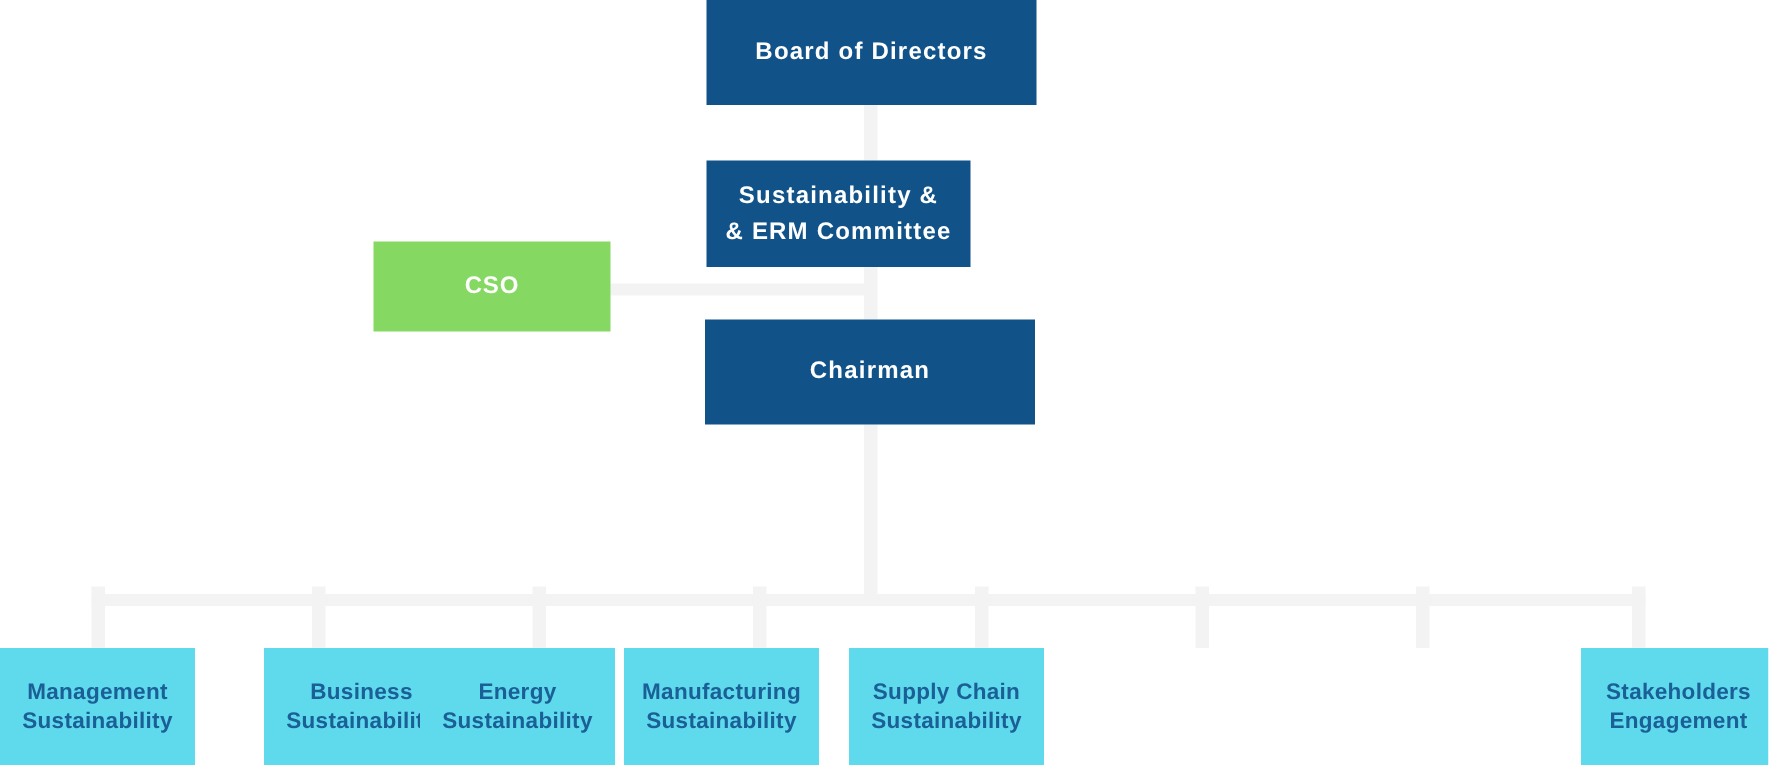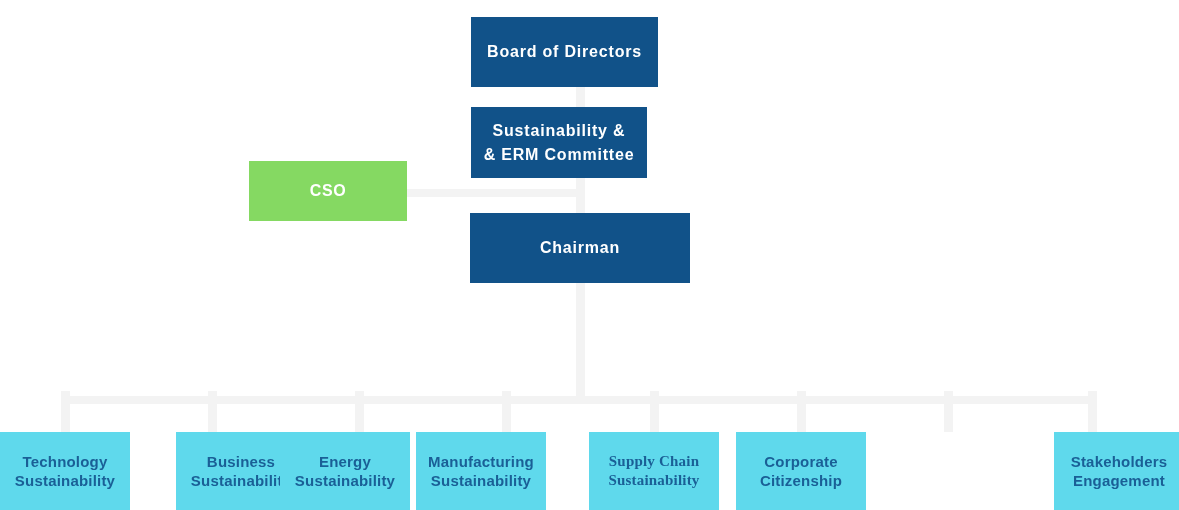--- a/index.html
+++ b/index.html
@@ -45,21 +45,21 @@
     font-size: 15px;
     font-weight: 700;
     letter-spacing: 0.2px;
     line-height: 19px;
   }
   .conn {
     position: absolute;
     background: #F3F3F3;
   }
   
-  #node-board     { left: 471px; top: 17px;     width: 187px; height: 70px; }
+  #node-board     { left: 471px; top: 0;     width: 220px; height: 70px; }
   #node-committee { left: 471px; top: 107px; width: 176px; height: 71px; }
   #node-chairman  { left: 470px; top: 213px; width: 220px; height: 70px; }
   
   #node-cso       { left: 249px; top: 161px; width: 158px; height: 60px; }
   
   #spine-1 { left: 576px; top: 70px;  width: 9px; height: 37px; }
   #spine-2 { left: 576px; top: 178px; width: 9px; height: 35px; }
   #spine-3 { left: 576px; top: 283px; width: 9px; height: 114px; }
   
   #cso-link { left: 406px; top: 189px; width: 170px; height: 8px; }
@@ -74,21 +74,21 @@
   #stub-4 { left: 650px;  }
   #stub-5 { left: 797px;  }
   #stub-6 { left: 944px;  }
   #stub-7 { left: 1088px; }
   
   .dept { top: 432px; width: 130px; height: 78px; }
   #dept-0 { left: 0;      }
   #dept-1 { left: 148px; margin-left: 28px;  }
   #dept-2 { left: 280px;  }
   #dept-3 { left: 416px;  }
-  #dept-4 { left: 589px; font-family: Liberation Serif, serif;  }
+  #dept-4 { left: 566px;  }
   #dept-5 { left: 736px;  }
   #dept-6 { left: 883px;  }
   #dept-7 { left: 1054px; }
 </style>
 </head>
 <body>
 
 <div id="org-chart">
 
   <div class="conn" id="spine-1"></div>
@@ -107,28 +107,26 @@
 
   <div class="node node-blue" id="node-board">Board of Directors</div>
 
   <div class="node node-blue" id="node-committee">Sustainability &amp;
 &amp; ERM Committee</div>
 
   <div class="node node-green" id="node-cso">CSO</div>
 
   <div class="node node-blue" id="node-chairman">Chairman</div>
 
-  <div class="node node-cyan dept" id="dept-0">Technology
+  <div class="node node-cyan dept" id="dept-0">Management
 Sustainability</div>
   <div class="node node-cyan dept" id="dept-1">Business
 Sustainability</div>
   <div class="node node-cyan dept" id="dept-2">Energy
 Sustainability</div>
   <div class="node node-cyan dept" id="dept-3">Manufacturing
 Sustainability</div>
   <div class="node node-cyan dept" id="dept-4">Supply Chain
 Sustainability</div>
-  <div class="node node-cyan dept" id="dept-5">Corporate
-Citizenship</div>
   <div class="node node-cyan dept" id="dept-7">Stakeholders
 Engagement</div>
 
 </div>
 
 </body></html>

